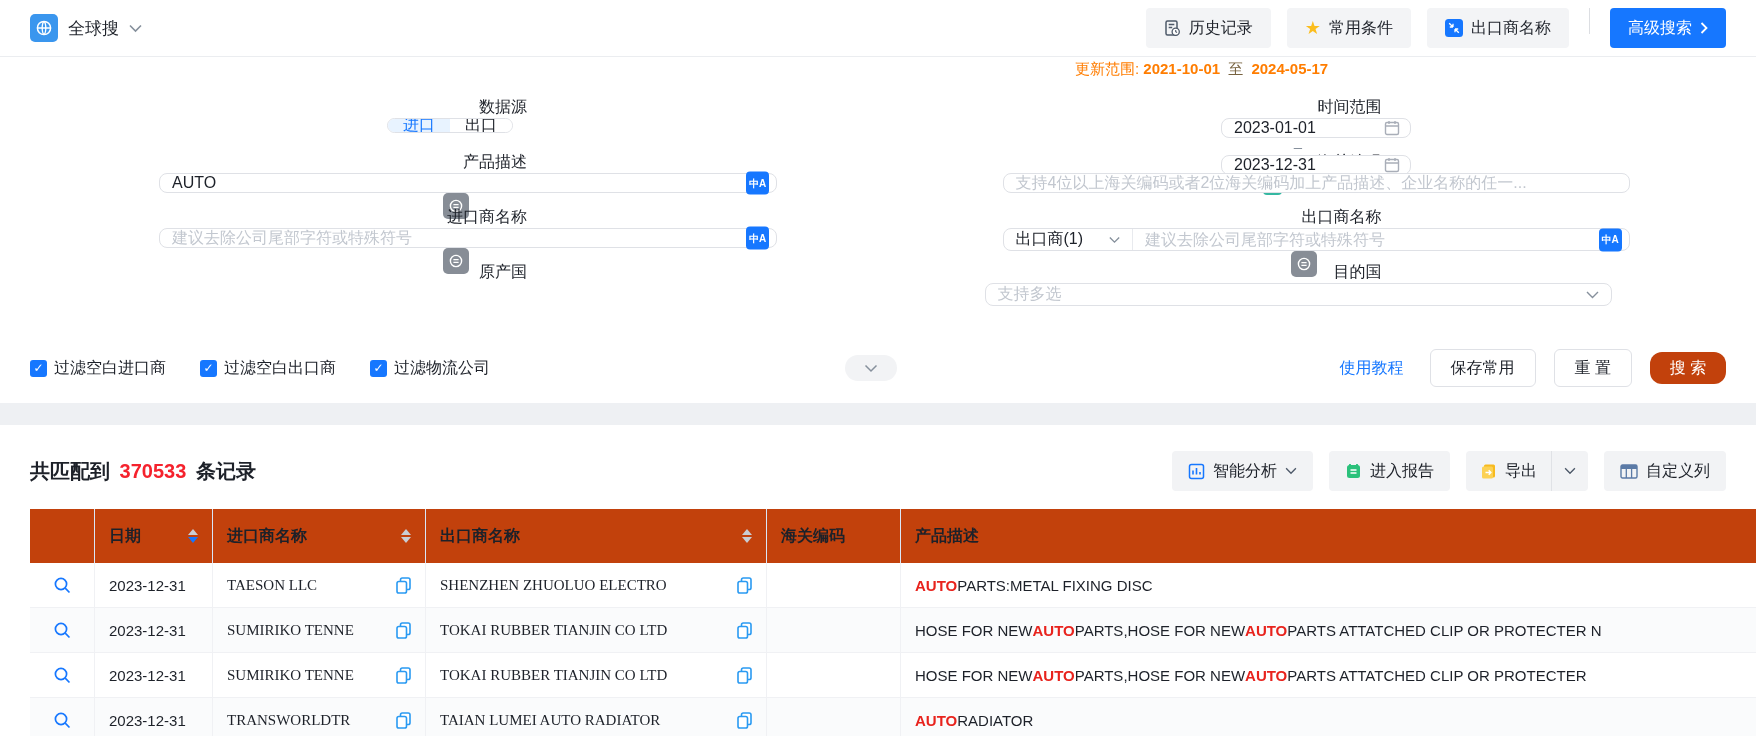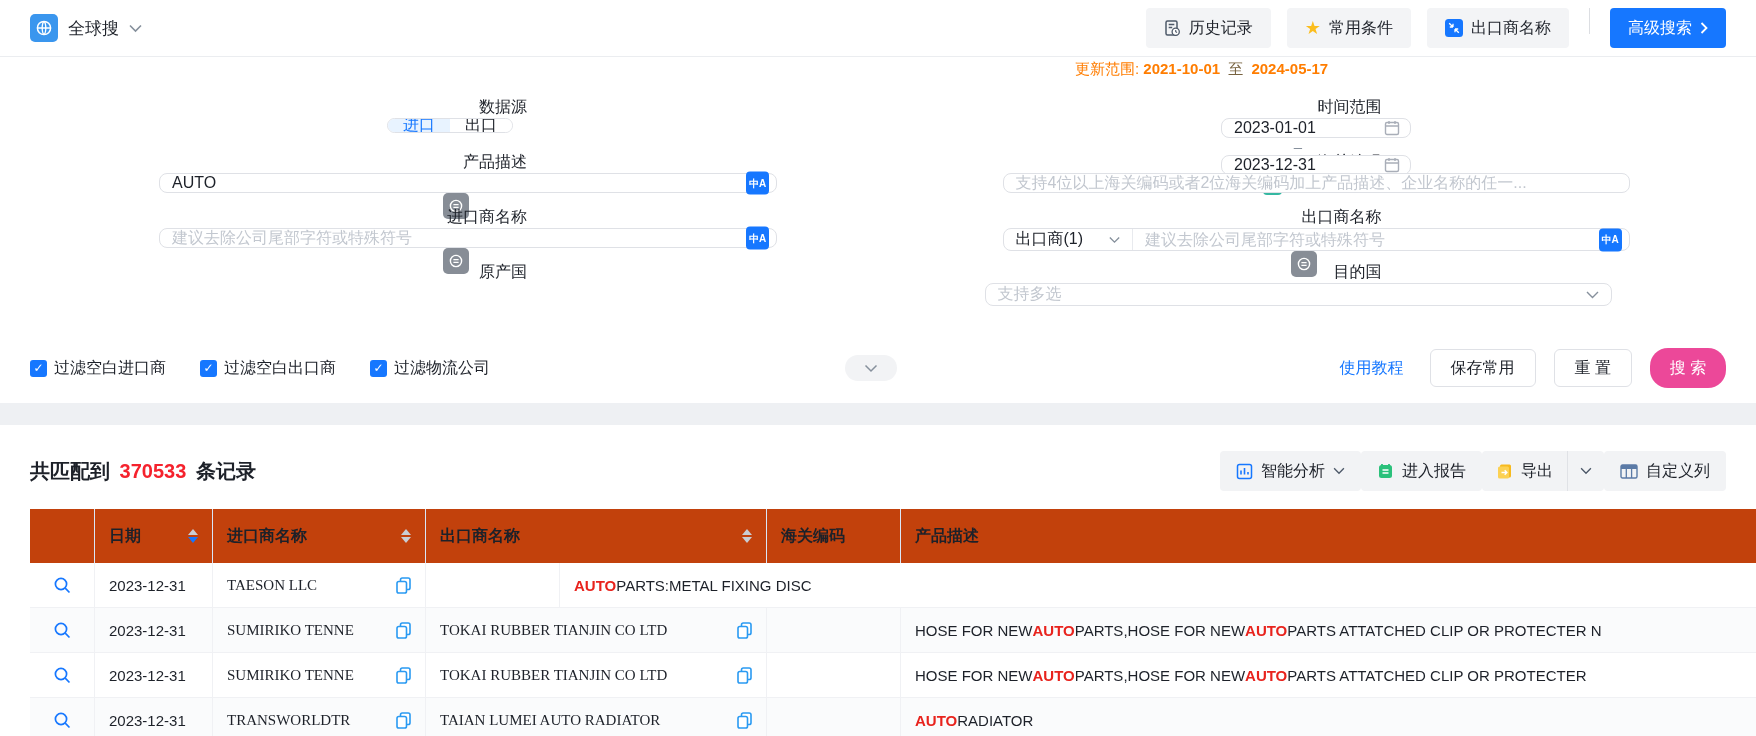--- a/index.html
+++ b/index.html
@@ -82,30 +82,30 @@
   .filter-row { position:relative; display:flex; align-items:center; margin-top:38px; padding:0 30px; height:26px; }
   .filter-item { display:flex; align-items:center; gap:7px; margin-right:34px; font-size:16px; cursor:pointer; }
   .cbox { width:17px; height:17px; background:#1677ff; border-radius:3px; color:#fff;
     font-size:12px; display:flex; align-items:center; justify-content:center; }
   .collapse-pill { position:absolute; left:845px; top:0; width:52px; height:26px; background:#f2f3f5;
     border-radius:14px; display:flex; align-items:center; justify-content:center; cursor:pointer; }
   .filter-actions { margin-left:auto; display:flex; align-items:center; gap:18px; }
   .link { color:#1677ff; font-size:16px; cursor:pointer; margin-right:8px; }
   .btn-outline { height:38px; padding:0 20px; background:#fff; border:1px solid #dfe1e6;
     border-radius:6px; font-size:16px; color:#1d2129; cursor:pointer; }
-  .btn-primary { height:40px; width:76px; background:#ec4899; border:none; border-radius:18px;
+  .btn-primary { height:32px; width:76px; background:#c2410c; border:none; border-radius:12px;
     font-size:16px; color:#fff; cursor:pointer; }
 
   .section-band { height:22px; background:#eef0f3; margin-top:22px; }
 
   
   .results-head { display:flex; align-items:center; justify-content:space-between; padding:26px 30px 18px; }
   .results-title { font-size:20px; font-weight:700; color:#1d2129; }
   .results-title .count { color:#f5222d; padding:0 4px; }
-  .results-toolbar { display:flex; align-items:center; gap:0; }
+  .results-toolbar { display:flex; align-items:center; gap:16px; }
   .rt-btn { display:flex; align-items:center; gap:8px; height:40px; padding:0 16px;
     background:#f2f3f5; border:none; border-radius:4px; font-size:16px; color:#1d2129; cursor:pointer; }
   .rt-split { display:flex; align-items:stretch; background:#f2f3f5; border-radius:4px; overflow:hidden; }
   .rt-split .main { display:flex; align-items:center; gap:8px; padding:0 14px; height:40px; cursor:pointer; font-size:16px; }
   .rt-split .more { display:flex; align-items:center; padding:0 12px; border-left:1px solid #e0e2e6; cursor:pointer; }
 
   
   .tbl { margin-left:30px; width:1726px; }
   .tbl-header { display:flex; background:#c2410c; height:54px; }
   .th { display:flex; align-items:center; font-size:16px; font-weight:700; color:#1d2129;
@@ -419,20 +419,27 @@
           </svg>
     </div>
     <div class="td c-date">2023-12-31</div>
     <div class="td c-imp name-cell">
       <span class="nm">TAESON LLC</span>
       <svg class="copy-ic" width="15" height="17" viewBox="0 0 15 17">
             <rect x="4.5" y="1" width="9.5" height="11.5" rx="1.8" fill="#fff" stroke="#2a9af2" stroke-width="1.6"></rect>
             <rect x="1" y="4.5" width="9.5" height="11.5" rx="1.8" fill="#fff" stroke="#2a9af2" stroke-width="1.6"></rect>
           </svg>
     </div>
+    <div class="td c-exp name-cell">
+      <span class="nm">SHENZHEN ZHUOLUO ELECTRO</span>
+      <svg class="copy-ic" width="15" height="17" viewBox="0 0 15 17">
+            <rect x="4.5" y="1" width="9.5" height="11.5" rx="1.8" fill="#fff" stroke="#2a9af2" stroke-width="1.6"></rect>
+            <rect x="1" y="4.5" width="9.5" height="11.5" rx="1.8" fill="#fff" stroke="#2a9af2" stroke-width="1.6"></rect>
+          </svg>
+    </div>
     <div class="td c-hs"></div>
     <div class="td c-prod">
           <span class="hl">AUTO</span>
           <span> PARTS:METAL FIXING DISC</span>
         </div>
   </div>
 
   <div class="tbl-row">
     <div class="td c-ico">
       <svg class="mag" width="19" height="19" viewBox="0 0 19 19">

